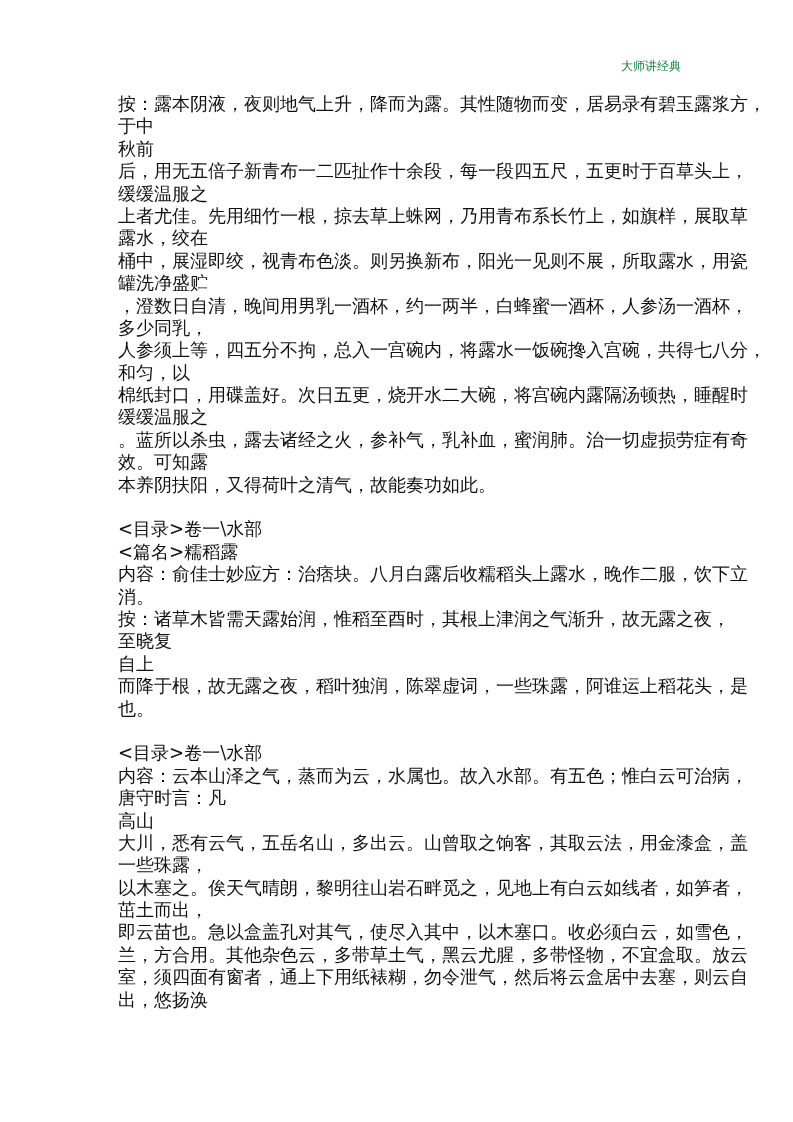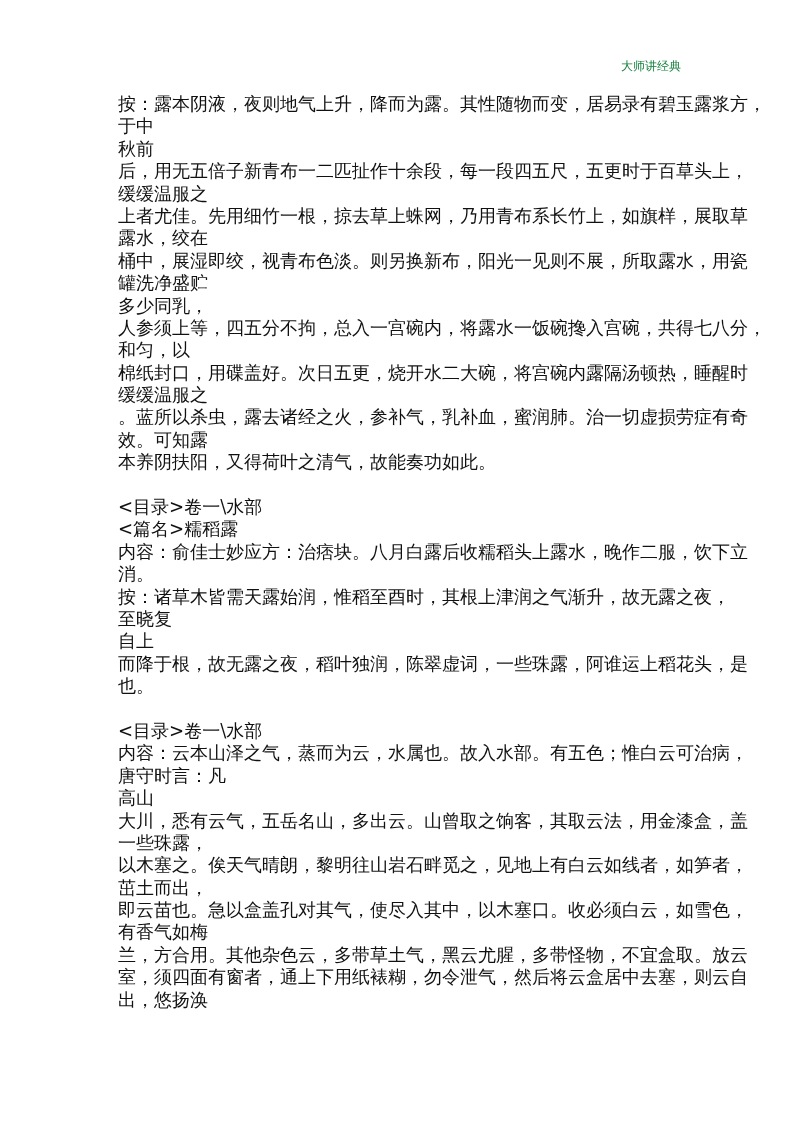--- a/index.html
+++ b/index.html
@@ -19,20 +19,21 @@
   <div>
     <div class="line">按：露本阴液，夜则地气上升，降而为露。其性随物而变，居易录有碧玉露浆方，</div>
     <div class="line">于中</div>
     <div class="line">秋前</div>
     <div class="line">后，用无五倍子新青布一二匹扯作十余段，每一段四五尺，五更时于百草头上，</div>
     <div class="line">缓缓温服之</div>
     <div class="line">上者尤佳。先用细竹一根，掠去草上蛛网，乃用青布系长竹上，如旗样，展取草</div>
     <div class="line">露水，绞在</div>
     <div class="line">桶中，展湿即绞，视青布色淡。则另换新布，阳光一见则不展，所取露水，用瓷</div>
     <div class="line">罐洗净盛贮</div>
+    <div class="line">，澄数日自清，晚间用男乳一酒杯，约一两半，白蜂蜜一酒杯，人参汤一酒杯，</div>
     <div class="line">多少同乳，</div>
     <div class="line">人参须上等，四五分不拘，总入一宫碗内，将露水一饭碗搀入宫碗，共得七八分，</div>
     <div class="line">和匀，以</div>
     <div class="line">棉纸封口，用碟盖好。次日五更，烧开水二大碗，将宫碗内露隔汤顿热，睡醒时</div>
     <div class="line">缓缓温服之</div>
     <div class="line">。蓝所以杀虫，露去诸经之火，参补气，乳补血，蜜润肺。治一切虚损劳症有奇</div>
     <div class="line">效。可知露</div>
     <div class="line">本养阴扶阳，又得荷叶之清气，故能奏功如此。</div>
   </div>
   <div class="gap"></div>
@@ -51,18 +52,17 @@
   <div>
     <div class="line">&lt;目录&gt;卷一\水部</div>
     <div class="line">内容：云本山泽之气，蒸而为云，水属也。故入水部。有五色；惟白云可治病，</div>
     <div class="line">唐守时言：凡</div>
     <div class="line">高山</div>
     <div class="line">大川，悉有云气，五岳名山，多出云。山曾取之饷客，其取云法，用金漆盒，盖</div>
     <div class="line">一些珠露，</div>
     <div class="line">以木塞之。俟天气晴朗，黎明往山岩石畔觅之，见地上有白云如线者，如笋者，</div>
     <div class="line">茁土而出，</div>
     <div class="line">即云苗也。急以盒盖孔对其气，使尽入其中，以木塞口。收必须白云，如雪色，</div>
-    <div class="line">有香气如梅</div>
     <div class="line">兰，方合用。其他杂色云，多带草土气，黑云尤腥，多带怪物，不宜盒取。放云</div>
     <div class="line">室，须四面有窗者，通上下用纸裱糊，勿令泄气，然后将云盒居中去塞，则云自</div>
     <div class="line">出，悠扬涣</div>
   </div>
 </div>
 
 </body></html>

